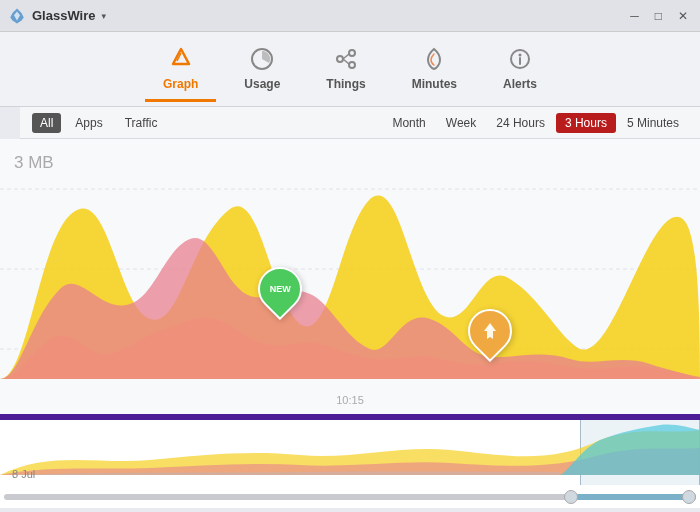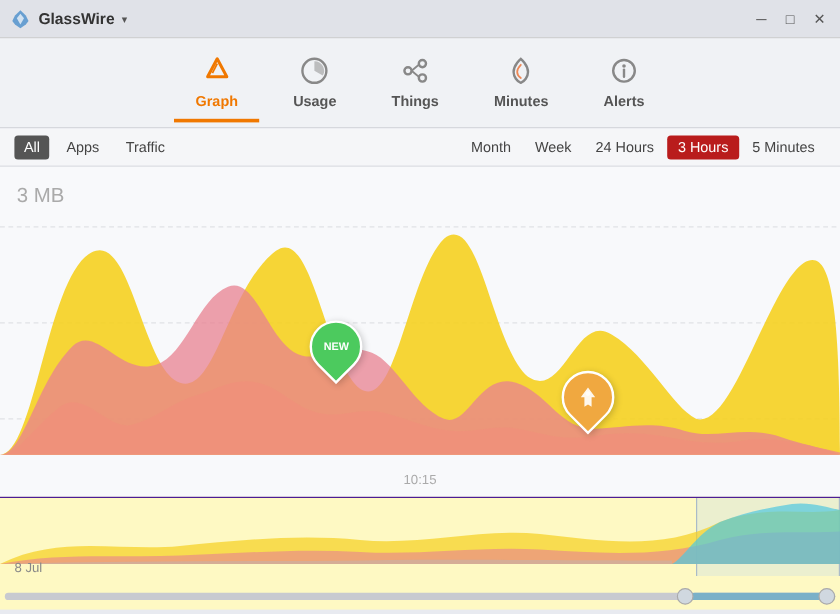--- a/index.html
+++ b/index.html
@@ -93,20 +93,21 @@
 
     
     .filter-bar {
       height: 32px;
       background: #f5f6f8;
       display: flex;
       align-items: center;
       padding: 0 12px;
       border-bottom: 1px solid #d8dadf;
       gap: 6px;
+      margin-left: 20px;
     }
     .filter-btn {
       padding: 3px 8px;
       border-radius: 3px;
       font-size: 12px;
       cursor: pointer;
       color: #444;
       background: transparent;
       border: none;
     }
@@ -215,22 +216,22 @@
       border: 2px solid #fff;
       box-shadow: 0 2px 6px rgba(0,0,0,0.2);
     }
     .pin-orange .pin-body svg {
       transform: rotate(45deg);
     }
 
     
     .minimap {
       height: 94px;
-      background: #fef9c3;
-      border-top: 1px solid #4c1d95;
+      background: #ffffff;
+      border-top: 6px solid #4c1d95;
       position: relative;
       overflow: hidden;
     }
     .minimap-date {
       position: absolute;
       bottom: 28px;
       left: 12px;
       font-size: 11px;
       color: #888;
     }

